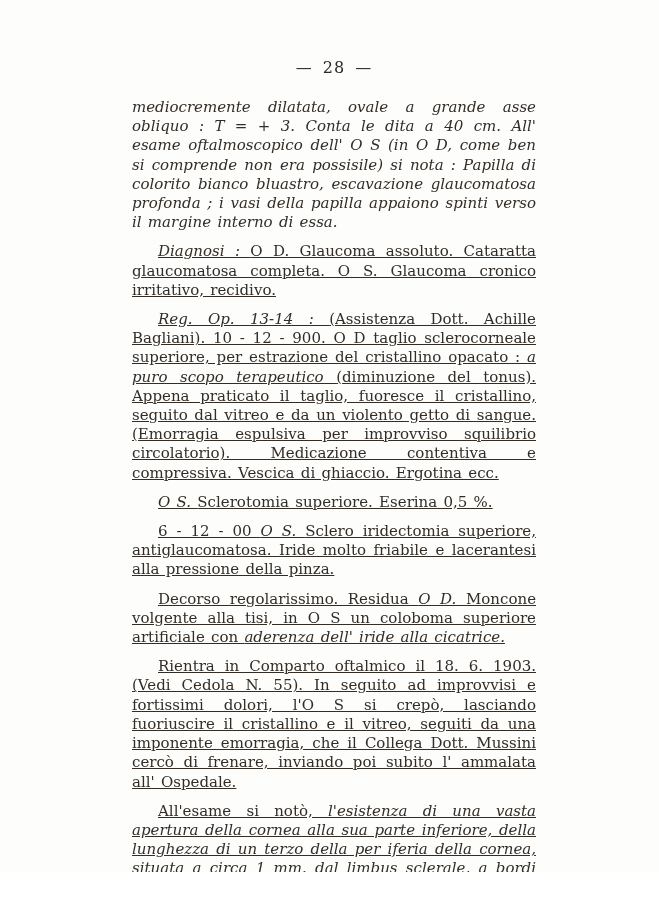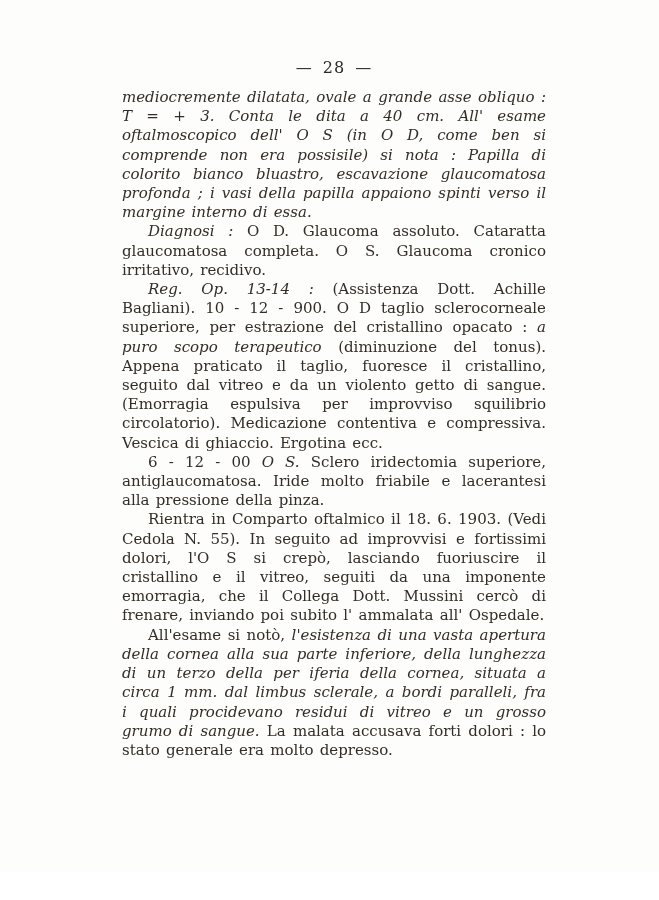--- a/index.html
+++ b/index.html
@@ -32,41 +32,44 @@
   .page-body {
     position: absolute;
     top: 88px;
     left: 122px;
     width: 424px;
     font-size: 15px;
     line-height: 19.2px;
     text-align: justify;
   }
   .para {
-    margin: 0;
+    margin: 10px;
     word-spacing: 1.5px;
   }
   .para.indent {
     text-indent: 26px;
+    text-decoration: underline;
   }
   .it {
     font-style: italic;
   }
   .rm {
     font-style: normal;
   }
 </style>
 </head>
 <body>
 
 <div class="page">
   <div class="page-header">
     <span class="dash">—</span><span>28</span><span class="dash">—</span>
   </div>
   <div class="page-body">
       <p class="para"><span class="it">mediocremente dilatata, ovale a grande asse obliquo : T = + 3. Conta le dita a 40 cm. All' esame oftalmoscopico dell' O S (in O D, come ben si comprende non era possisile) si nota : Papilla di colorito bianco bluastro, escavazione glaucomatosa profonda ; i vasi della papilla appaiono spinti verso il margine interno di essa.</span></p>
       <p class="para indent"><span class="it">Diagnosi : </span><span class="rm">O D. Glaucoma assoluto. Cataratta glaucomatosa completa. O S. Glaucoma cronico irritativo, recidivo.</span></p>
       <p class="para indent"><span class="it">Reg. Op. 13-14 : </span><span class="rm">(Assistenza Dott. Achille Bagliani). 10 - 12 - 900. O D taglio sclerocorneale superiore, per estrazione del cristallino opacato : </span><span class="it">a puro scopo terapeutico </span><span class="rm">(diminuzione del tonus). Appena praticato il taglio, fuoresce il cristallino, seguito dal vitreo e da un violento getto di sangue. (Emorragia espulsiva per improvviso squilibrio circolatorio). Medicazione contentiva e compressiva. Vescica di ghiaccio. Ergotina ecc.</span></p>
+      <p class="para indent"><span class="it">O S. </span><span class="rm">Sclerotomia superiore. Eserina 0,5 %.</span></p>
       <p class="para indent"><span class="rm">6 - 12 - 00 </span><span class="it">O S. </span><span class="rm">Sclero iridectomia superiore, antiglaucomatosa. Iride molto friabile e lacerantesi alla pressione della pinza.</span></p>
+      <p class="para indent"><span class="rm">Decorso regolarissimo. Residua </span><span class="it">O D. </span><span class="rm">Moncone volgente alla tisi, in O S un coloboma superiore artificiale con </span><span class="it">aderenza dell' iride alla cicatrice.</span></p>
       <p class="para indent"><span class="rm">Rientra in Comparto oftalmico il 18. 6. 1903. (Vedi Cedola N. 55). In seguito ad improvvisi e fortissimi dolori, l'O S si crepò, lasciando fuoriuscire il cristallino e il vitreo, seguiti da una imponente emorragia, che il Collega Dott. Mussini cercò di frenare, inviando poi subito l' ammalata all' Ospedale.</span></p>
       <p class="para indent"><span class="rm">All'esame si notò, </span><span class="it">l'esistenza di una vasta apertura della cornea alla sua parte inferiore, della lunghezza di un terzo della per iferia della cornea, situata a circa 1 mm. dal limbus sclerale, a bordi paralleli, fra i quali procidevano residui di vitreo e un grosso grumo di sangue. </span><span class="rm">La malata accusava forti dolori : lo stato generale era molto depresso.</span></p>
     </div>
 </div>
 
 </body></html>

